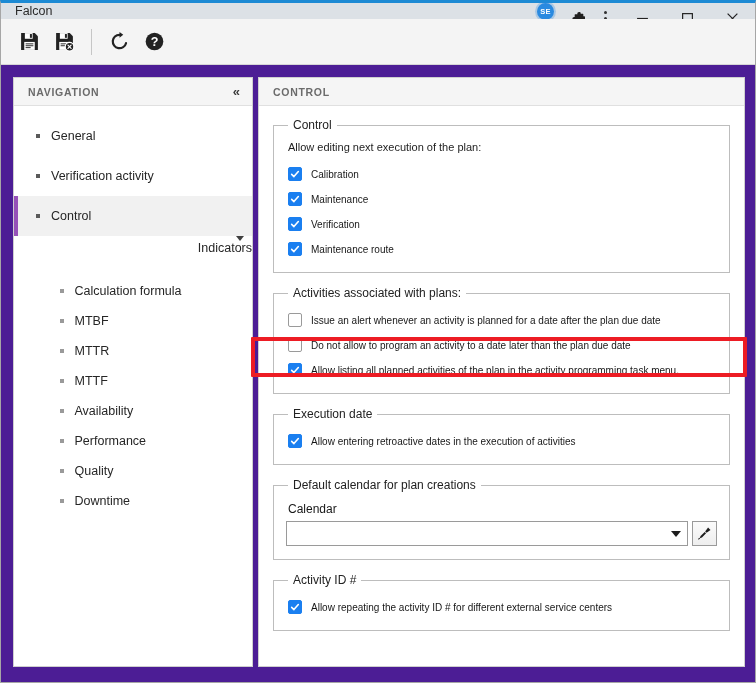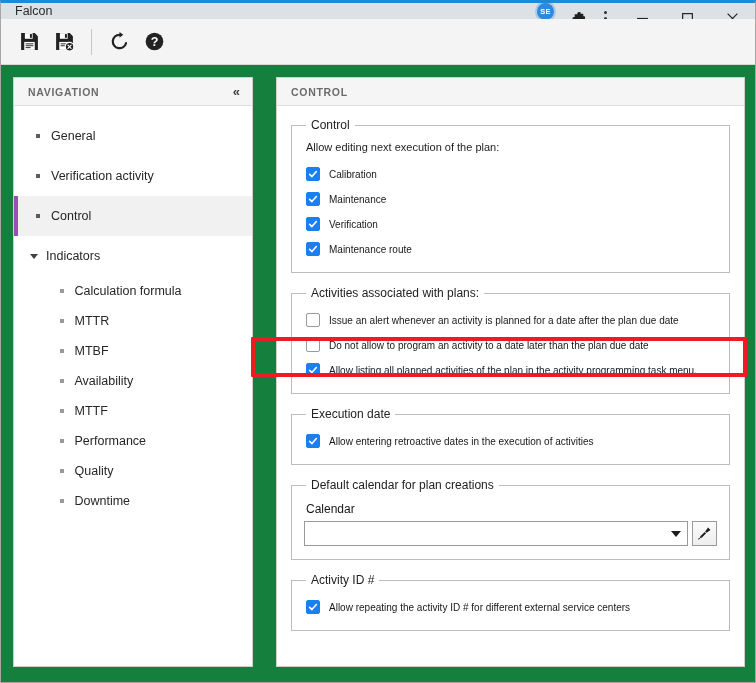--- a/index.html
+++ b/index.html
@@ -96,22 +96,22 @@
     width: 1px; height: 26px;
     background: #c6c6c6;
     margin: 0 8px;
   }
 
   
   .workspace {
     flex: 1 1 auto;
     display: flex;
     padding: 12px 10px 15px 12px;
-    gap: 23px;
-    background: #15803d;
+    gap: 5px;
+    background: #4c1d95;
     min-height: 0;
   }
 
   
   .sidebar {
     width: 240px;
     background: #fff;
     border: 1px solid #cfcfcf;
     display: flex;
     flex-direction: column;
@@ -161,24 +161,25 @@
   .nav-item.selected::before {
     content: "";
     position: absolute;
     left: 0; top: 0; bottom: 0;
     width: 4px;
     background: #9651b8;
   }
   .nav-group {
     height: 40px;
     display: flex;
-    align-items: center;
-    padding-left: 16px;
+    align-items: flex-end;
+    padding-left: 40px;
     font-size: 12.5px;
     color: #262626;
+    flex-direction: column;
   }
   .caret {
     width: 0; height: 0;
     border-left: 4.5px solid transparent;
     border-right: 4.5px solid transparent;
     border-top: 5.5px solid #404040;
     margin-right: 8px;
     flex: 0 0 auto;
   }
   .nav-sub {
@@ -435,33 +436,33 @@
           <span class="caret"></span>
           <span>Indicators</span>
         </div>
 
         <div class="nav-sub">
           <span class="bullet"></span>
           <span>Calculation formula</span>
         </div>
         <div class="nav-sub">
           <span class="bullet"></span>
+          <span>MTBF</span>
+        </div>
+        <div class="nav-sub">
+          <span class="bullet"></span>
           <span>MTTR</span>
         </div>
         <div class="nav-sub">
           <span class="bullet"></span>
-          <span>MTBF</span>
+          <span>MTTF</span>
         </div>
         <div class="nav-sub">
           <span class="bullet"></span>
           <span>Availability</span>
-        </div>
-        <div class="nav-sub">
-          <span class="bullet"></span>
-          <span>MTTF</span>
         </div>
         <div class="nav-sub">
           <span class="bullet"></span>
           <span>Performance</span>
         </div>
         <div class="nav-sub">
           <span class="bullet"></span>
           <span>Quality</span>
         </div>
         <div class="nav-sub">

